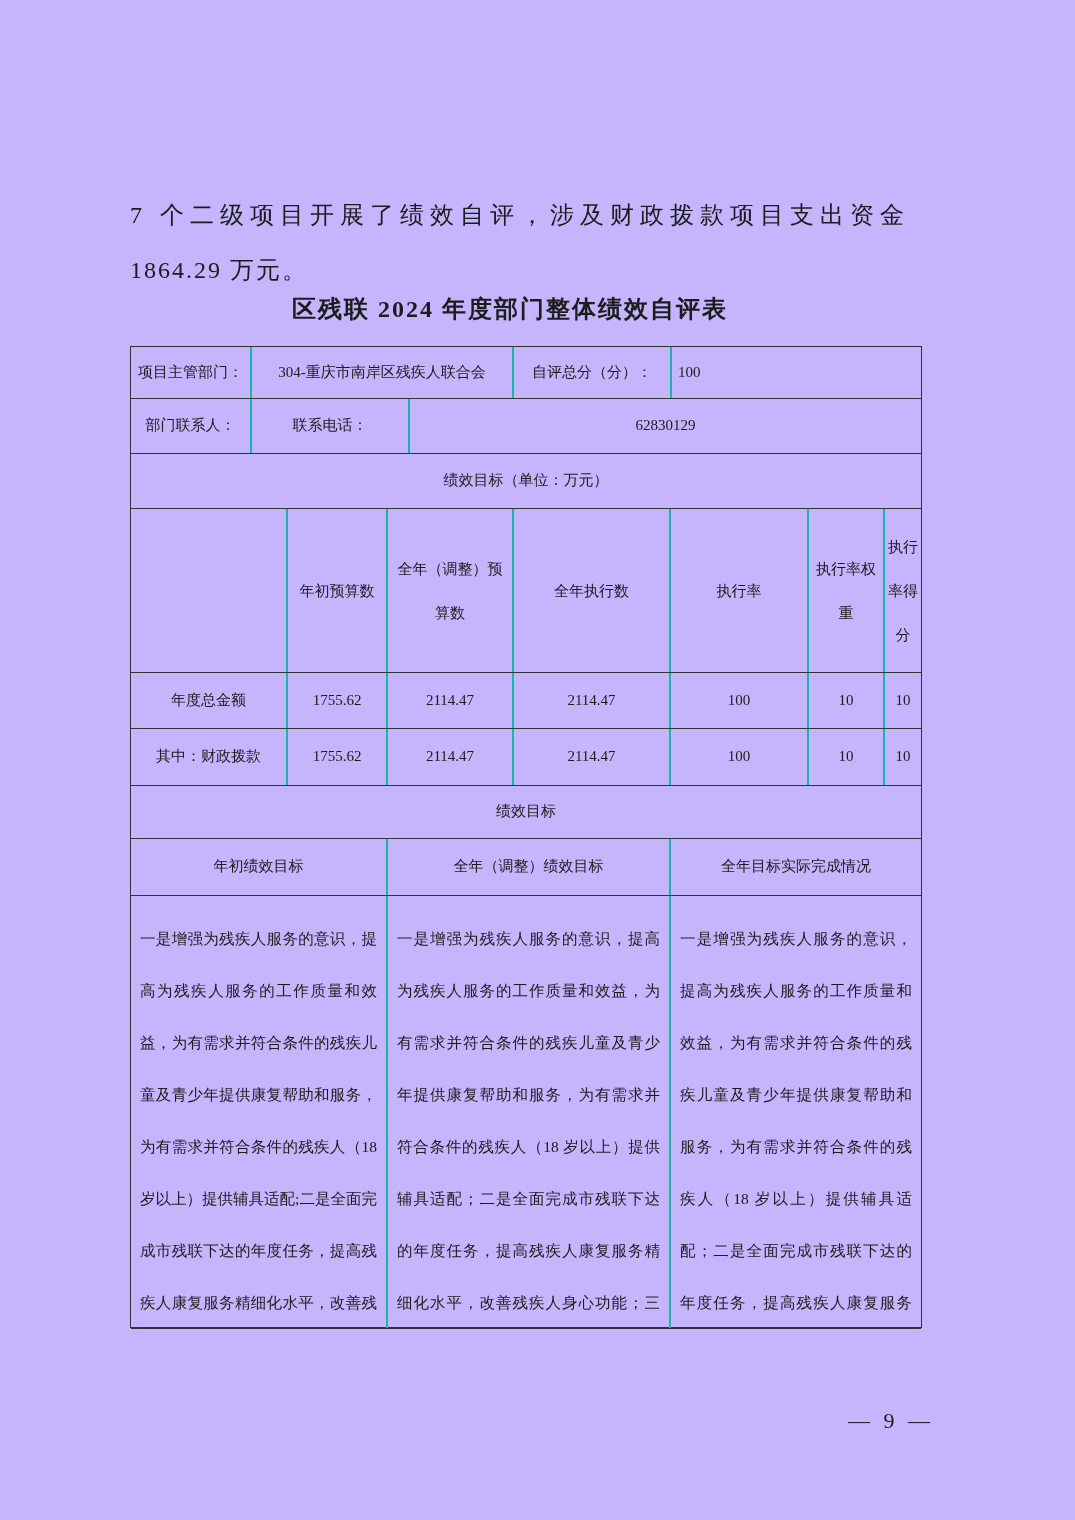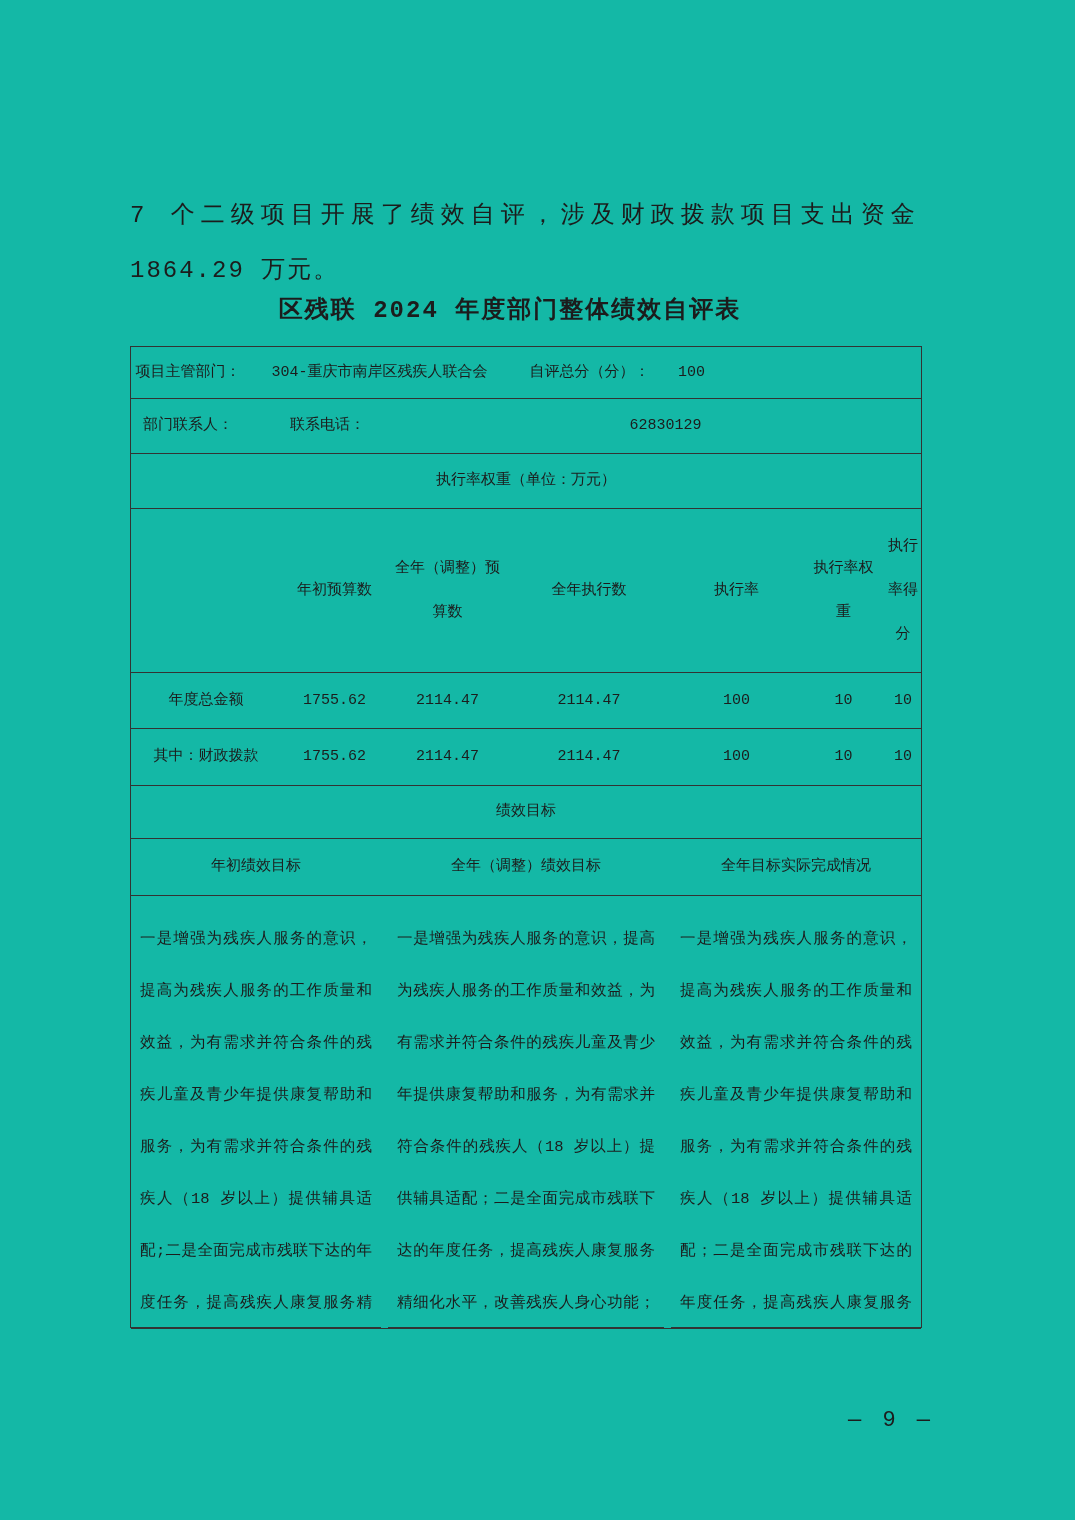--- a/index.html
+++ b/index.html
@@ -1,22 +1,22 @@
 <!DOCTYPE html>
 <html><head>
 <meta charset="utf-8">
 <style>
   * { margin: 0; padding: 0; box-sizing: border-box; }
   html, body { background: #ffffff; }
   .page {
     position: relative;
     width: 1075px;
     height: 1520px;
-    background: #14b8a6;
-    font-family: Liberation Mono, monospace;
+    background: #c4b5fd;
+    font-family: Liberation Serif, serif;
     color: #1c1c1c;
     overflow: hidden;
   }
   
   .intro {
     position: absolute;
     left: 130px;
     top: 188px;
     width: 800px;
     font-size: 24px;
@@ -46,21 +46,21 @@
     font-size: 15px;
     line-height: 1.3;
   }
   .row { display: flex; width: 100%; border-bottom: 1px solid #333; }
   .row:last-child { border-bottom: 1px solid #333; }
   .cell {
     display: flex;
     align-items: center;
     justify-content: center;
     text-align: center;
-    border-right: 7px solid #14b8a6;
+    border-right: 2px solid #14b8a6;
     padding: 2px 4px;
     flex: 0 0 auto;
   }
   .cell:last-child { border-right: none; flex: 1 1 auto; }
   .cell.left { justify-content: flex-start; text-align: left; padding-left: 6px; }
   .r1 { height: 52px; }
   .r2 { height: 55px; }
   .r3 { height: 55px; }
   .r4 { height: 164px; }
   .r5 { height: 56px; }
@@ -115,21 +115,21 @@
       <div class="cell left">100</div>
     </div>
 
     <div class="row r2">
       <div class="cell wA1">部门联系人：</div>
       <div class="cell wA3">联系电话：</div>
       <div class="cell">62830129</div>
     </div>
 
     <div class="row r3">
-      <div class="cell">执行率权重（单位：万元）</div>
+      <div class="cell">绩效目标（单位：万元）</div>
     </div>
 
     <div class="row r4">
       <div class="cell hdr wF1"></div>
       <div class="cell hdr wF2">年初预算数</div>
       <div class="cell hdr wF3">全年（调整）预算数</div>
       <div class="cell hdr wF4">全年执行数</div>
       <div class="cell hdr wF5">执行率</div>
       <div class="cell hdr wF6">执行率权重</div>
       <div class="cell hdr">执行率得分</div>

